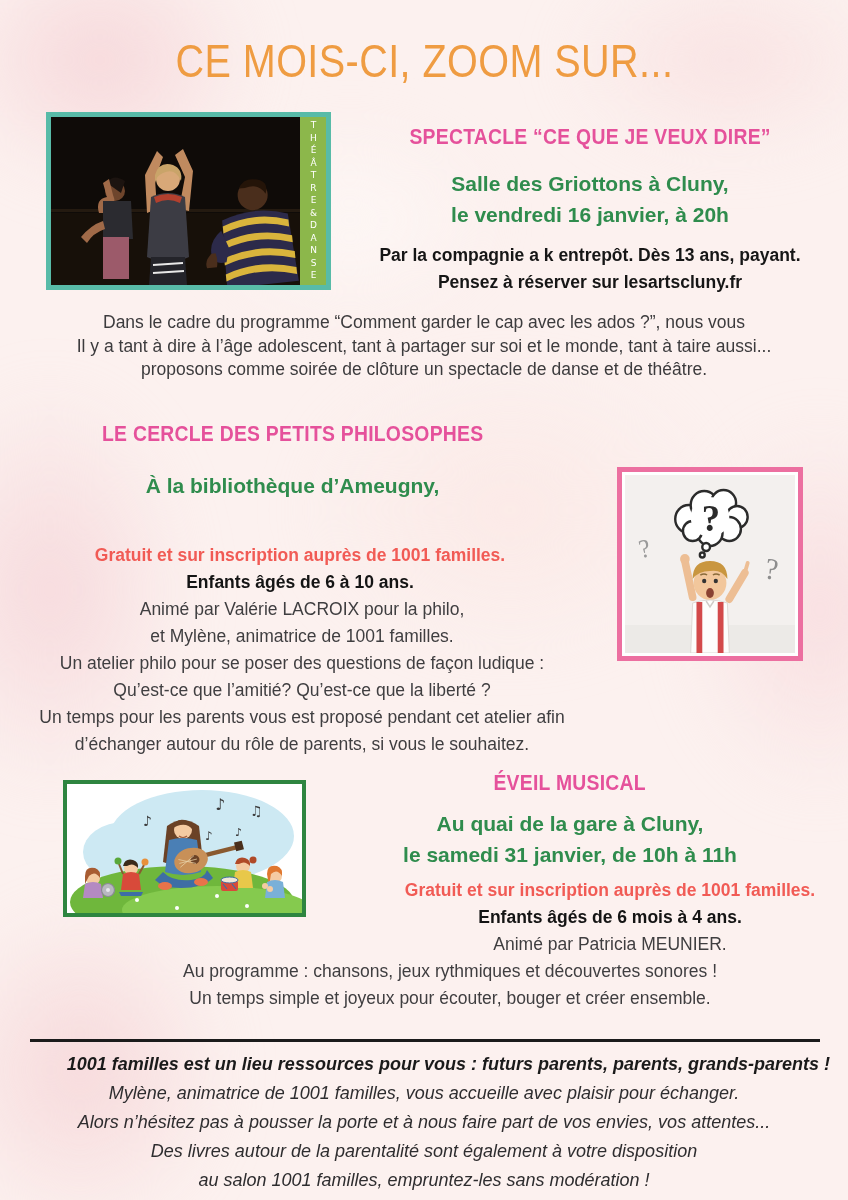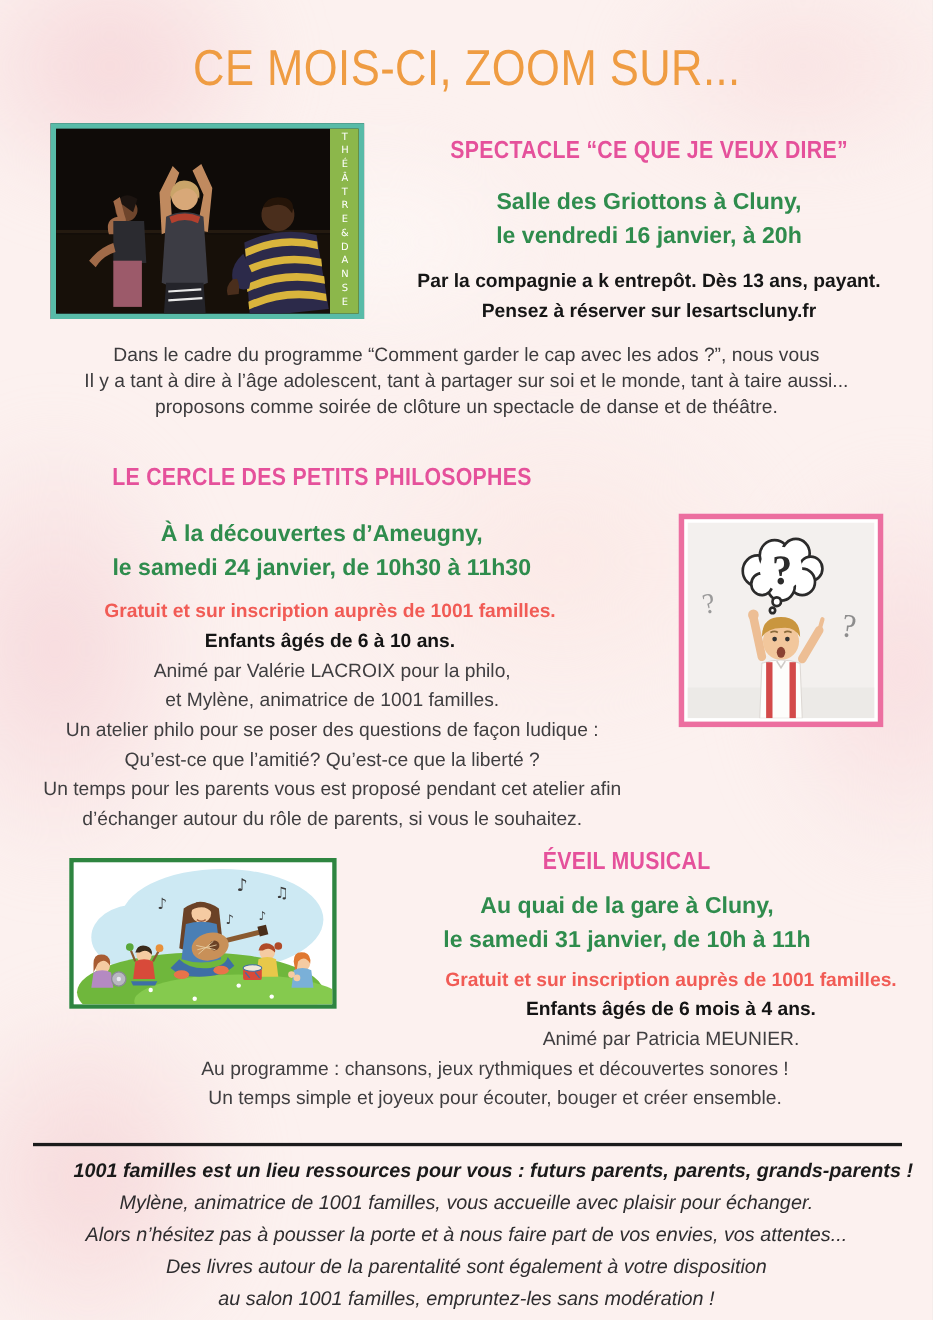--- a/index.html
+++ b/index.html
@@ -121,22 +121,21 @@
     <div>Dans le cadre du programme “Comment garder le cap avec les ados ?”, nous vous</div>
     <div>Il y a tant à dire à l’âge adolescent, tant à partager sur soi et le monde, tant à taire aussi...</div>
     <div>proposons comme soirée de clôture un spectacle de danse et de théâtre.</div>
   </div>
 
   <div class="abs center" style="left:20px;top:421px;width:545px;">
     <span class="cond sec-heading">LE CERCLE DES PETITS PHILOSOPHES</span>
   </div>
 
   <div class="abs center venue" style="left:10px;top:470px;width:565px;">
-    <div>À la découvertes d’Ameugny,</div>
-    <div>le samedi 24 janvier, de 10h30 à 11h30</div>
+    <div>À la bibliothèque d’Ameugny,</div>
   </div>
 
   <div class="abs center red-line" style="left:10px;top:542px;width:580px;">Gratuit et sur inscription auprès de 1001 familles.</div>
   <div class="abs center ages-line" style="left:10px;top:569px;width:580px;">Enfants âgés de 6 à 10 ans.</div>
 
   <div class="abs center body-txt" style="left:2px;top:596px;width:600px;">
     <div>Animé par Valérie LACROIX pour la philo,</div>
     <div>et Mylène, animatrice de 1001 familles.</div>
     <div>Un atelier philo pour se poser des questions de façon ludique :</div>
     <div>Qu’est-ce que l’amitié? Qu’est-ce que la liberté ?</div>

